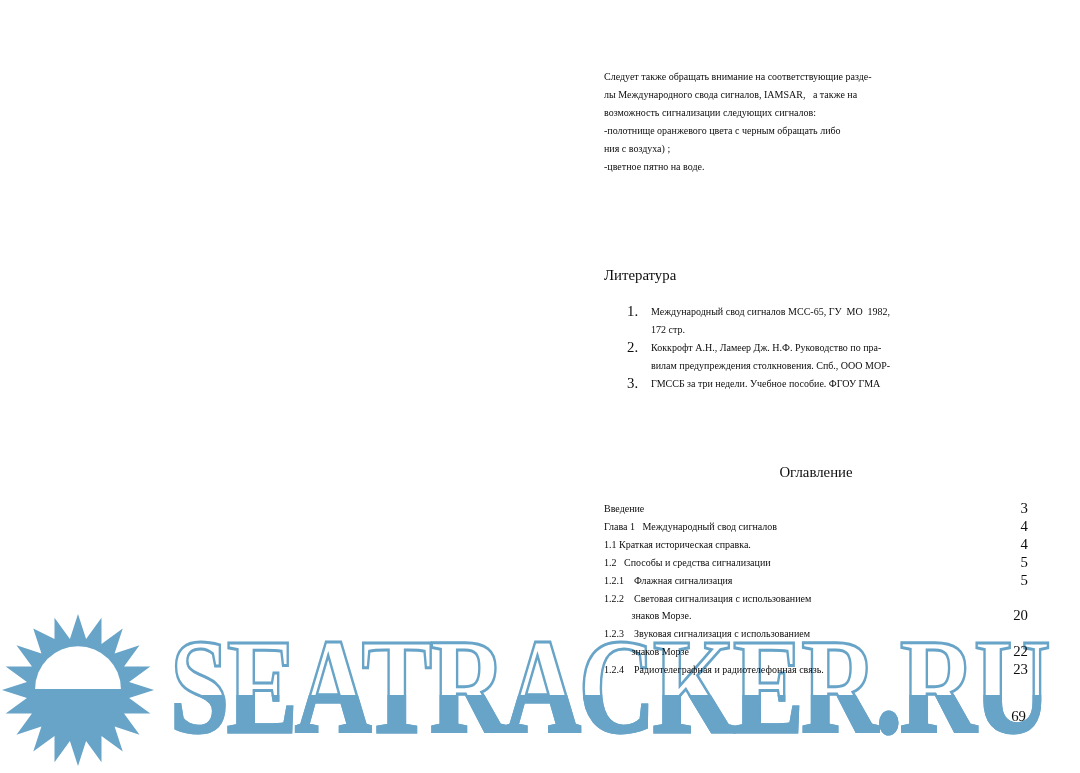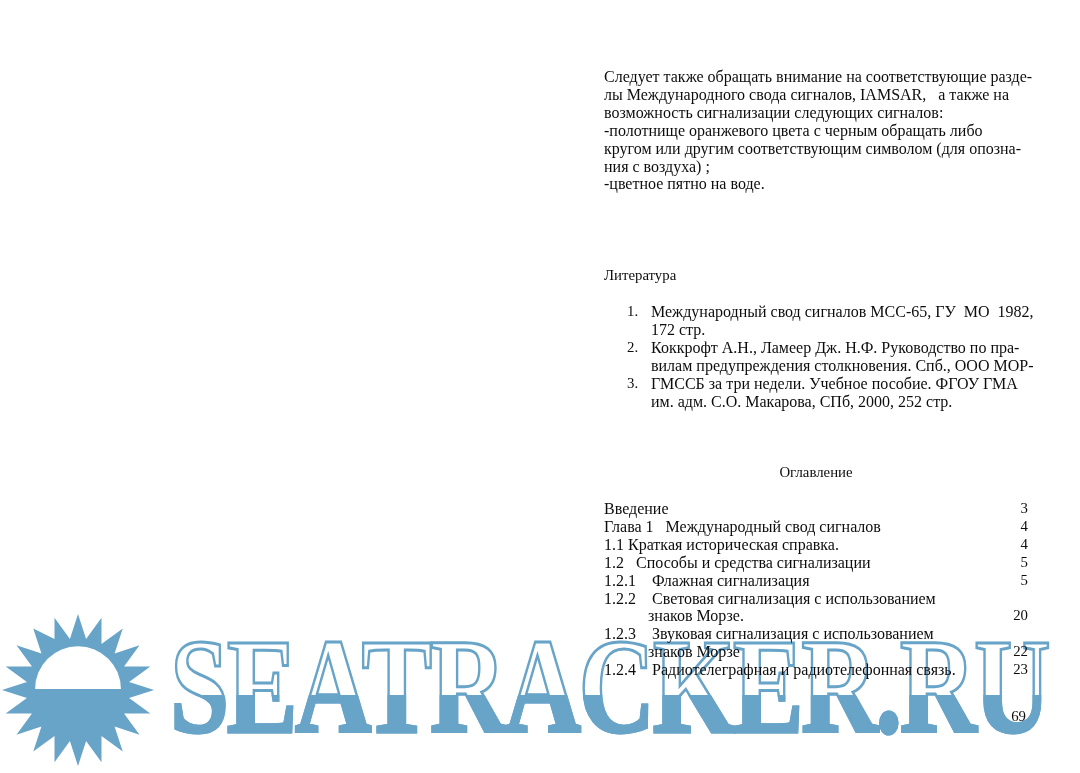--- a/index.html
+++ b/index.html
@@ -15,21 +15,21 @@
     overflow: hidden;
     font-family: "Liberation Serif", "DejaVu Serif", serif;
     color: #0d0d0d;
   }
 
   
   .textlayer { position: absolute; inset: 0; z-index: 2; }
 
   .line {
     white-space: pre;
-    font-size: 16px;
+    font-size: 10px;
     line-height: 17.9px;
   }
 
   .intro { position: absolute; left: 604px; top: 68px; width: 440px; }
 
   .lit-heading {
     position: absolute; left: 604px; top: 267px;
     font-size: 14.8px; line-height: 17.9px;
   }
 
@@ -94,21 +94,20 @@
     <div class="wm-text">SEATRACKER.RU</div>
   </div>
 
   <div class="textlayer">
 
     <div class="intro">
       <div class="line">Следует также обращать внимание на соответствующие разде-</div>
       <div class="line">лы Международного свода сигналов, IAMSAR,   а также на</div>
       <div class="line">возможность сигнализации следующих сигналов:</div>
       <div class="line">-полотнище оранжевого цвета с черным обращать либо</div>
-      <div class="line">кругом или другим соответствующим символом (для опозна-</div>
       <div class="line">ния с воздуха) ;</div>
       <div class="line">-цветное пятно на воде.</div>
     </div>
 
     <div class="lit-heading">Литература</div>
 
     <div class="lit-list">
       <div class="lit-item">
         <div class="lit-num">1.</div>
         <div class="lit-body">
@@ -120,21 +119,20 @@
         <div class="lit-num">2.</div>
         <div class="lit-body">
           <div class="line">Коккрофт А.Н., Ламеер Дж. Н.Ф. Руководство по пра-</div>
           <div class="line">вилам предупреждения столкновения. Спб., ООО МОР-</div>
         </div>
       </div>
       <div class="lit-item">
         <div class="lit-num">3.</div>
         <div class="lit-body">
           <div class="line">ГМССБ за три недели. Учебное пособие. ФГОУ ГМА</div>
-          <div class="line">им. адм. С.О. Макарова, СПб, 2000, 252 стр.</div>
         </div>
       </div>
     </div>
 
     <div class="toc-heading">Оглавление</div>
 
     <div class="toc">
       <div class="toc-row">
         <div class="line">Введение</div>
         <div class="toc-page">3</div>

